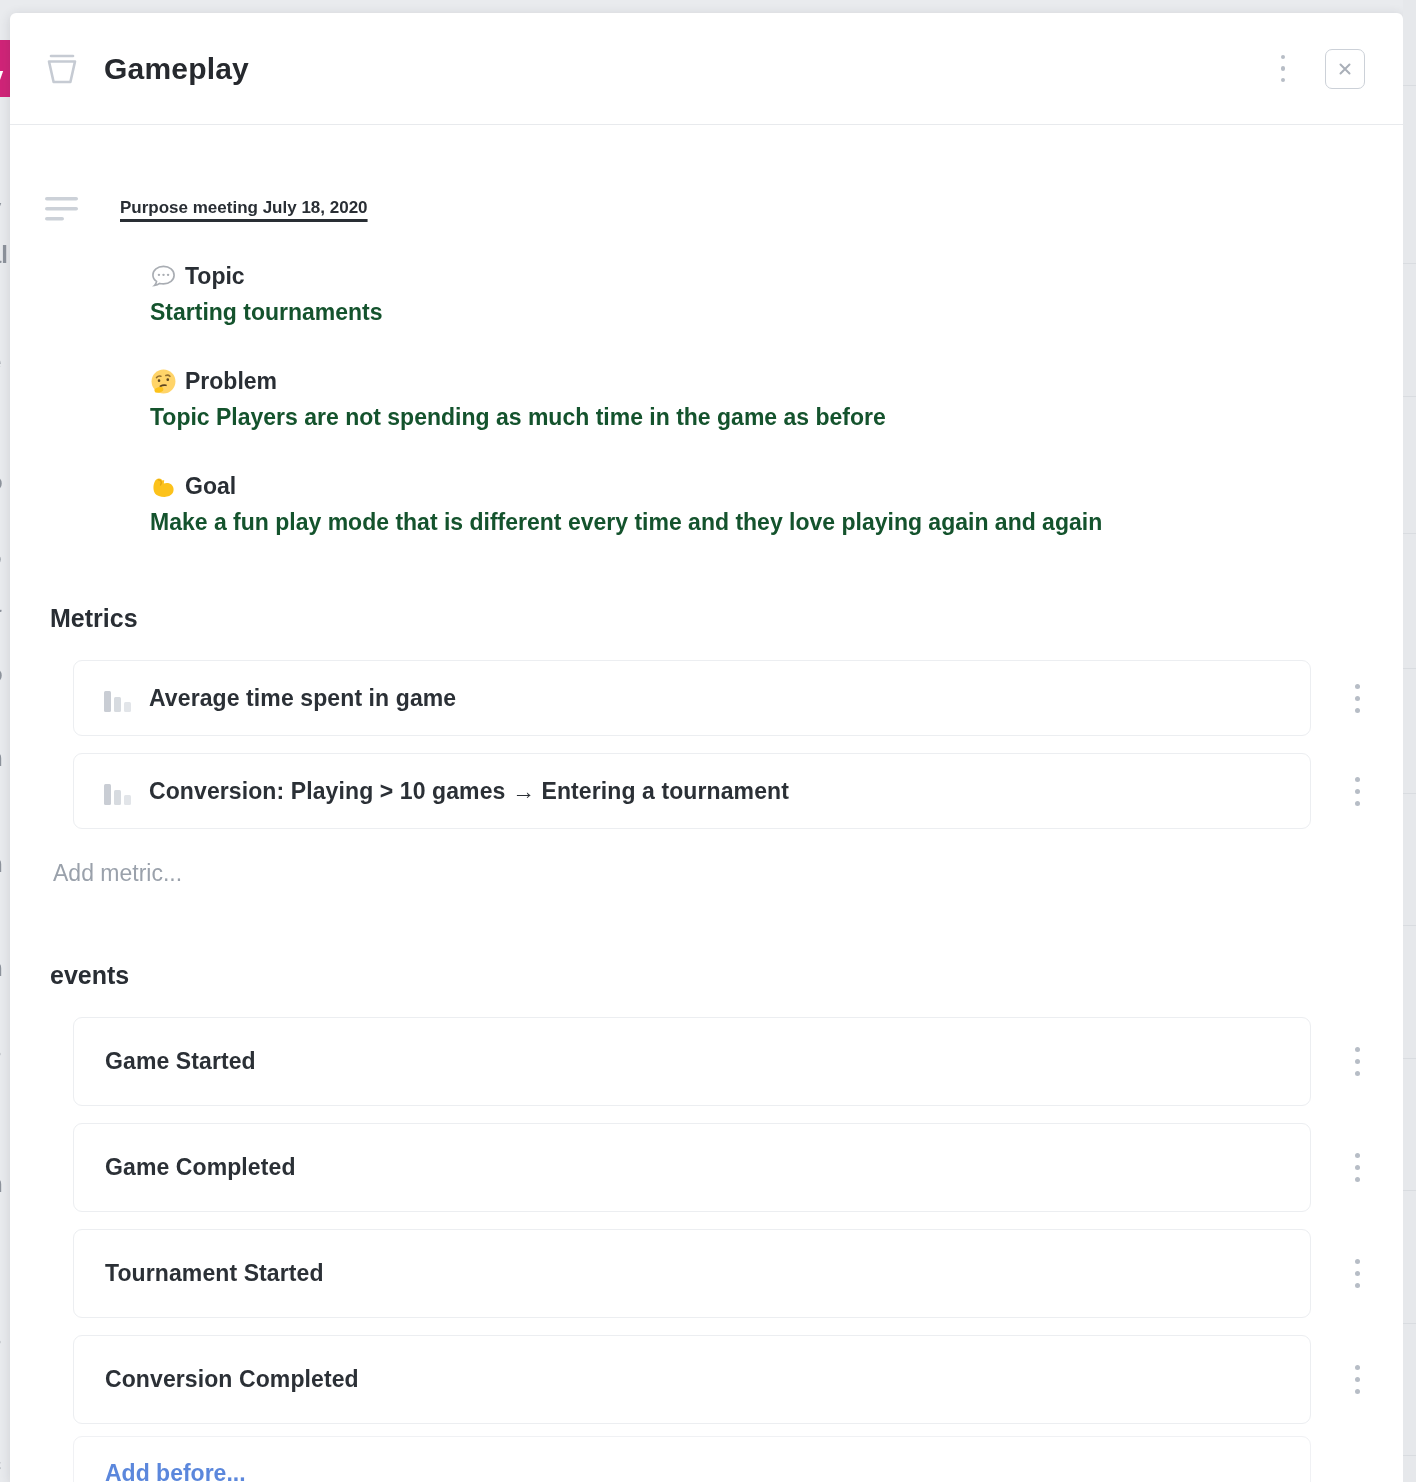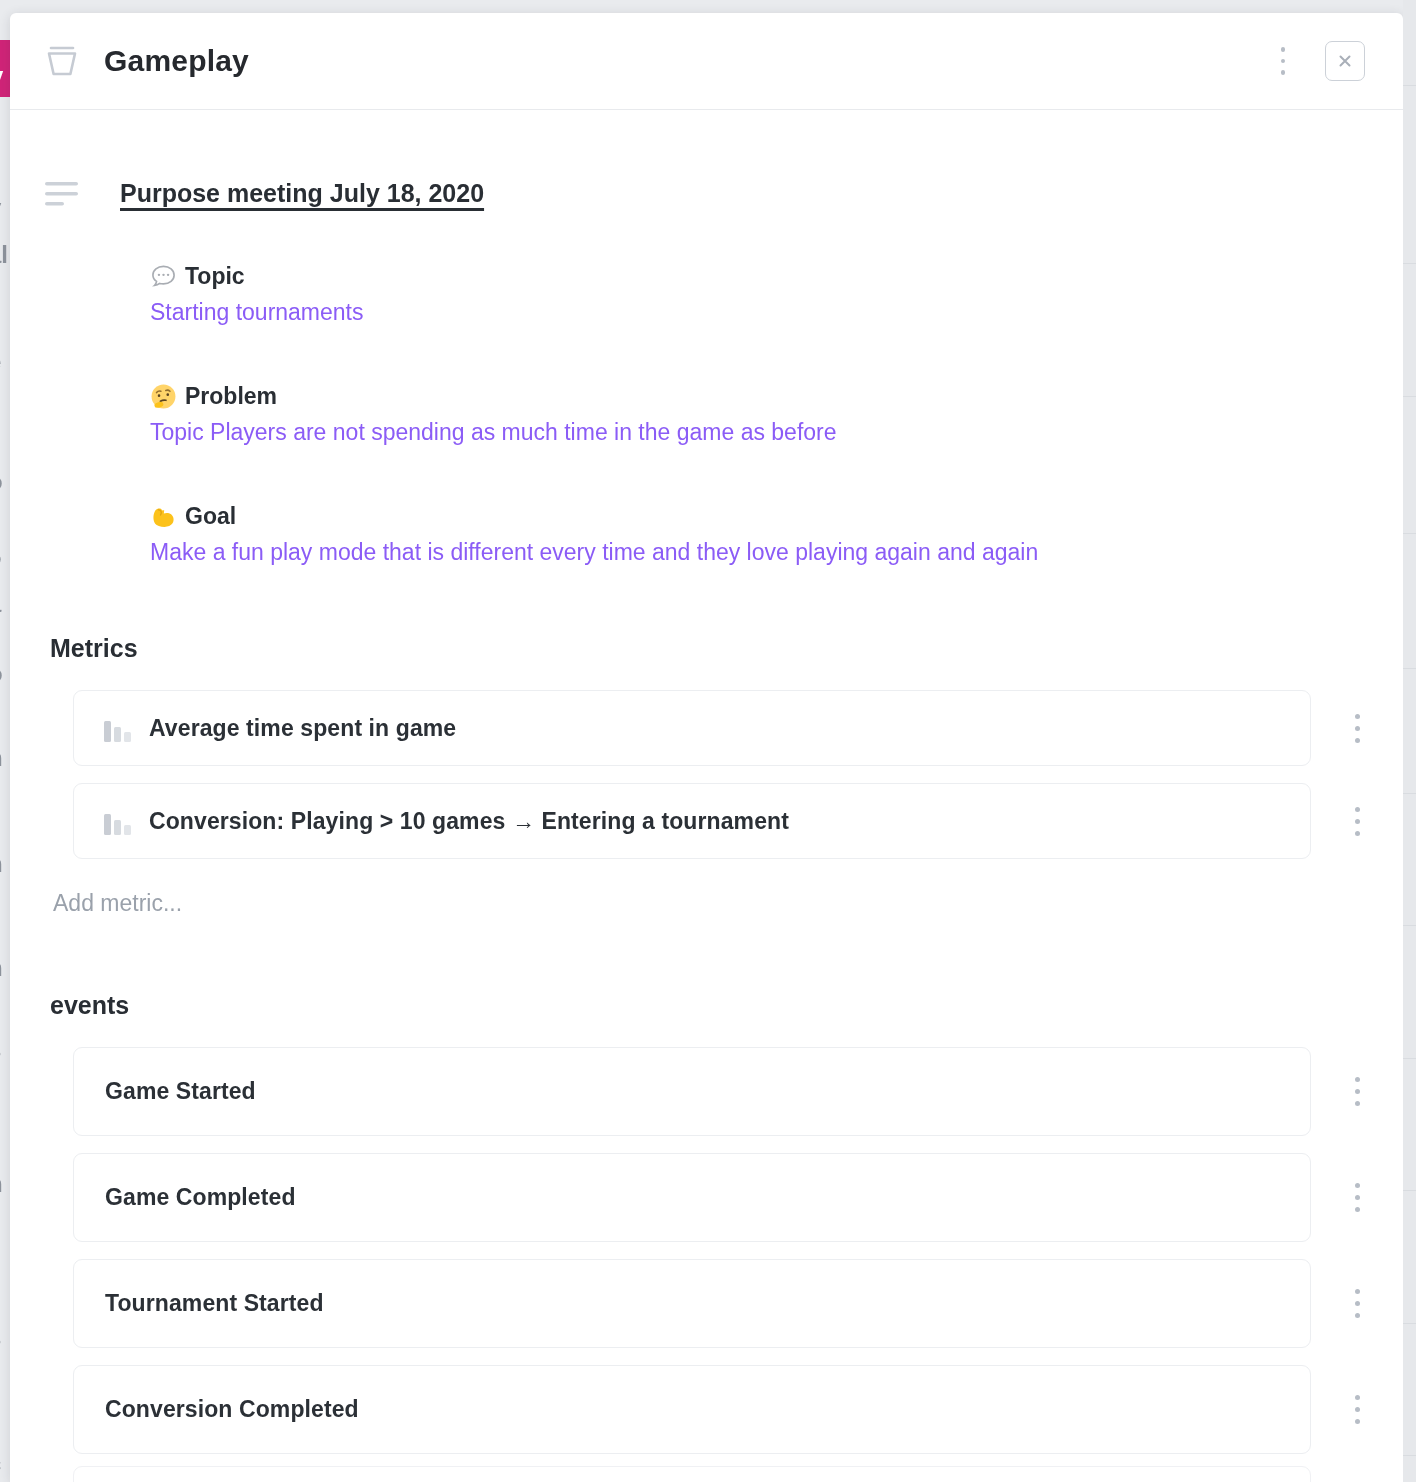--- a/index.html
+++ b/index.html
@@ -31,48 +31,48 @@
     position: absolute; left: 0; width: 13px; height: 1px; background: #d9dce0;
   }
   .modal {
     position: absolute; left: 10px; top: 13px; width: 1393px; height: 1469px;
     background: #ffffff; border-radius: 6px 6px 0 0;
     box-shadow: 0 2px 12px rgba(40,45,60,0.14);
     z-index: 2;
   }
   
   .modal-header {
-    height: 97px; display: flex; align-items: center;
+    height: 112px; display: flex; align-items: center;
     padding: 0 38px 0 32px; border-bottom: 1px solid #e8eaed;
   }
   .board-icon { width: 40px; height: 40px; display: inline-flex; }
   .modal-title { font-size: 30px; font-weight: 700; color: #26292e; margin-left: 22px; letter-spacing: .2px; }
   .header-spacer { flex: 1; }
   .kebab { display: inline-flex; flex-direction: column; align-items: center; gap: 7px; padding: 6px; cursor: pointer; }
   .kebab i { width: 4.5px; height: 4.5px; border-radius: 50%; background: #b7bdc6; display: block; }
   .header-kebab { margin-right: 34px; }
   .close-btn {
     width: 40px; height: 40px; border: 1.5px solid #ccd1d8; border-radius: 7px;
     background: #fff; display: inline-flex; align-items: center; justify-content: center; cursor: pointer;
   }
   
   .modal-body { padding: 66px 0 0 30px; }
   .doc-heading-row { display: flex; align-items: flex-start; }
   .notes-icon { width: 34px; height: 28px; margin: 4px 0 0 5px; flex: none; }
   .doc-heading {
-    margin-left: 41px; font-size: 25px; font-weight: 700; color: #292e34;
+    margin-left: 41px; font-size: 17px; font-weight: 700; color: #292e34;
     text-decoration: underline; text-decoration-thickness: 2.5px; text-underline-offset: 6px;
     line-height: 34px;
   }
   .doc-sections { margin-left: 110px; }
-  .doc-section { margin-top: 48px; }
+  .doc-section { margin-top: 33px; }
   .doc-label-row { display: flex; align-items: center; height: 36px; }
   .emoji-icon { width: 27px; height: 27px; display: inline-flex; margin-right: 8px; flex: none; }
   .doc-label { font-size: 23px; font-weight: 700; color: #292e34; }
-  .doc-text { font-size: 23px; color: #8b5cf6; line-height: 36px; }
+  .doc-text { font-size: 23px; color: #14532d; line-height: 36px; font-weight: bold; }
   .section-heading { font-size: 25px; font-weight: 700; color: #292e34; margin: 70px 0 27px 10px; }
   .section-heading.metrics { margin-top: 64px; }
   .row { display: flex; align-items: center; margin-top: 17px; padding-left: 33px; }
   .row.first { margin-top: 0; }
   .card {
     flex: 1; height: 76px; border: 1.5px solid #eceef1; border-radius: 9px;
     background: #fff; display: flex; align-items: center; padding: 0 24px 0 30px;
     cursor: pointer;
   }
   .event-card { height: 89px; padding-left: 31px; }

